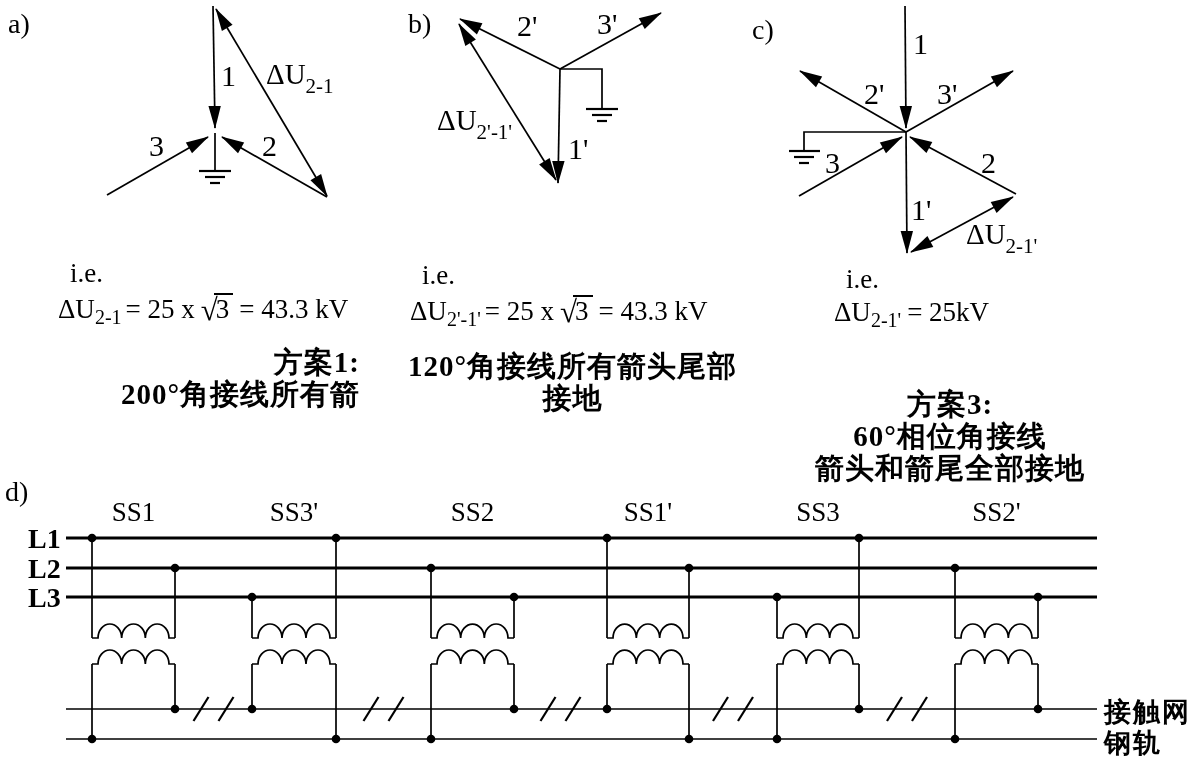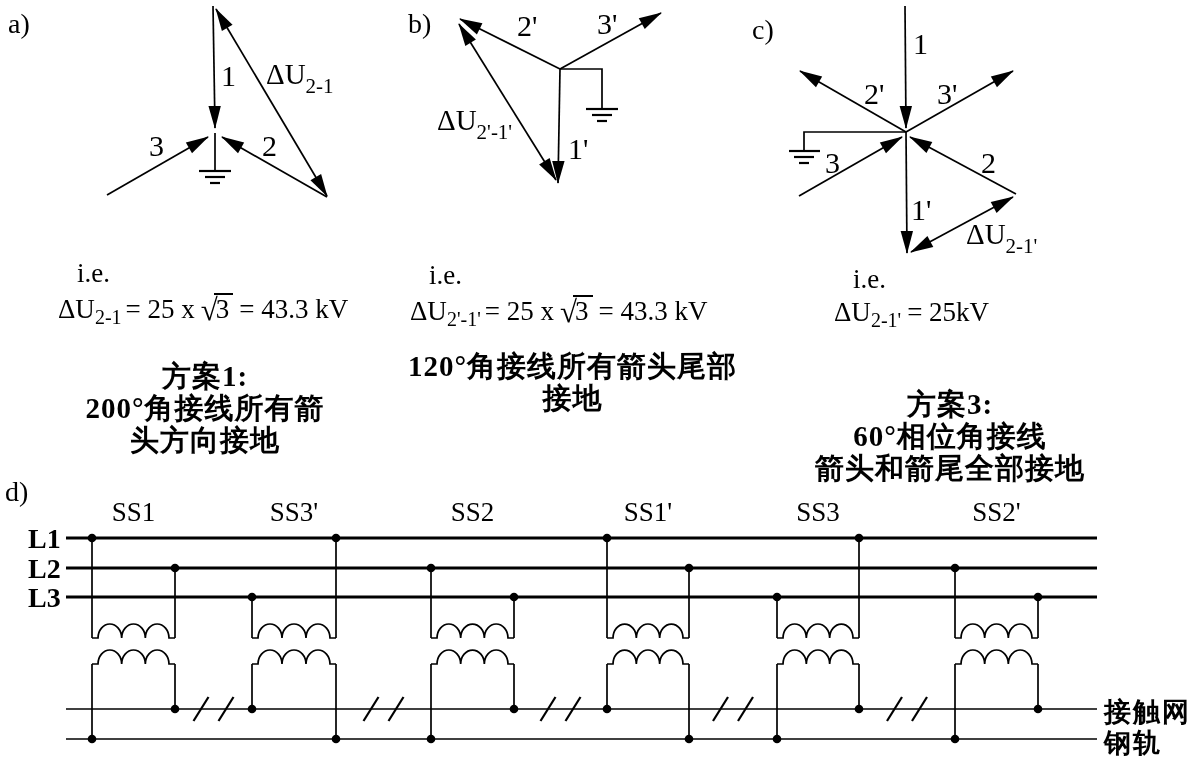--- a/index.html
+++ b/index.html
@@ -14,21 +14,21 @@
   .dot{fill:#000;stroke:none;}
   text{font-family:"Liberation Serif",serif;fill:#000;}
   .veclab{font-size:30px;}
   .dulab{font-size:29px;}
   .dusub{font-size:21px;}
   .tag{font-size:28px;}
   .buslab{font-size:28px;font-weight:bold;}
   .sslab{font-size:27px;}
   .raillab{font-size:27px;font-weight:bold;letter-spacing:2px;}
   .frm{position:absolute;font-size:27px;line-height:1.0;}
-  .frm .ie{margin:0 0 6px 19px;}
+  .frm .ie{margin:0 0 6px 12px;}
   .frm .eq sub{font-size:20px;vertical-align:sub;}
   .frm .eq .mid{margin:0 6px 0 4px;}
   .frm .eq .tail{margin-left:6px;}
   .rad{font-size:31px;vertical-align:-2px;}
   .rcd{display:inline-block;border-top:2.5px solid #000;margin-left:-4px;padding:0 4px 0 2px;line-height:1.05;}
   .cap{position:absolute;text-align:center;font-weight:bold;font-size:29px;line-height:32px;letter-spacing:1px;}
 </style>
 </head>
 <body>
 
@@ -200,24 +200,23 @@
   <div class="frm" style="left:410px;top:262px;">
     <div class="ie">i.e.</div>
     <div class="eq"><span>ΔU</span><sub>2'-1'</sub><span class="mid">= 25 x</span><span class="rad">√</span><span class="rcd">3</span><span class="tail">= 43.3 kV</span></div>
   </div>
 
   <div class="frm" style="left:834px;top:266px;">
     <div class="ie">i.e.</div>
     <div class="eq"><span>ΔU</span><sub>2-1'</sub><span class="tail">= 25kV</span></div>
   </div>
 
-  <div class="cap" style="left:50px;top:360px;width:310px;">
+  <div class="cap" style="left:50px;top:346px;width:310px;text-align:right;">
     <div>方案1:</div>
     <div>200°角接线所有箭</div>
-    <div>头方向接地</div>
   </div>
   <div class="cap" style="left:385px;top:350px;width:375px;">
     <div>120°角接线所有箭头尾部</div>
     <div>接地</div>
   </div>
   <div class="cap" style="left:775px;top:352px;width:350px;margin-top:36px;">
     <div>方案3:</div>
     <div>60°相位角接线</div>
     <div>箭头和箭尾全部接地</div>
   </div>

